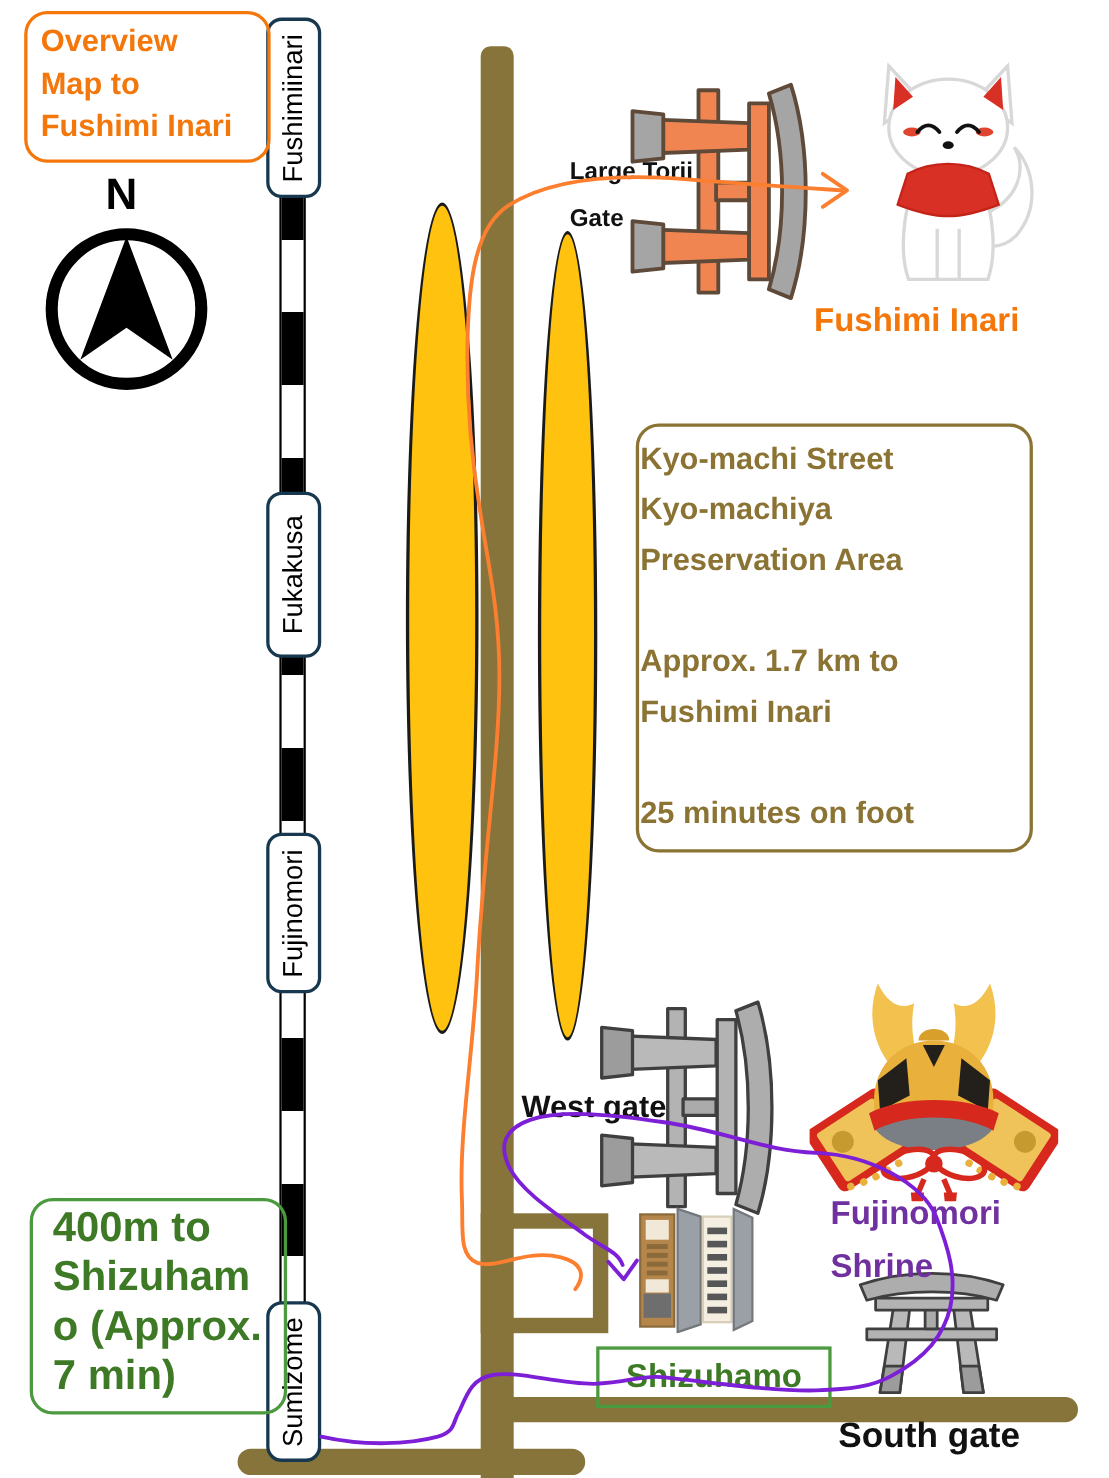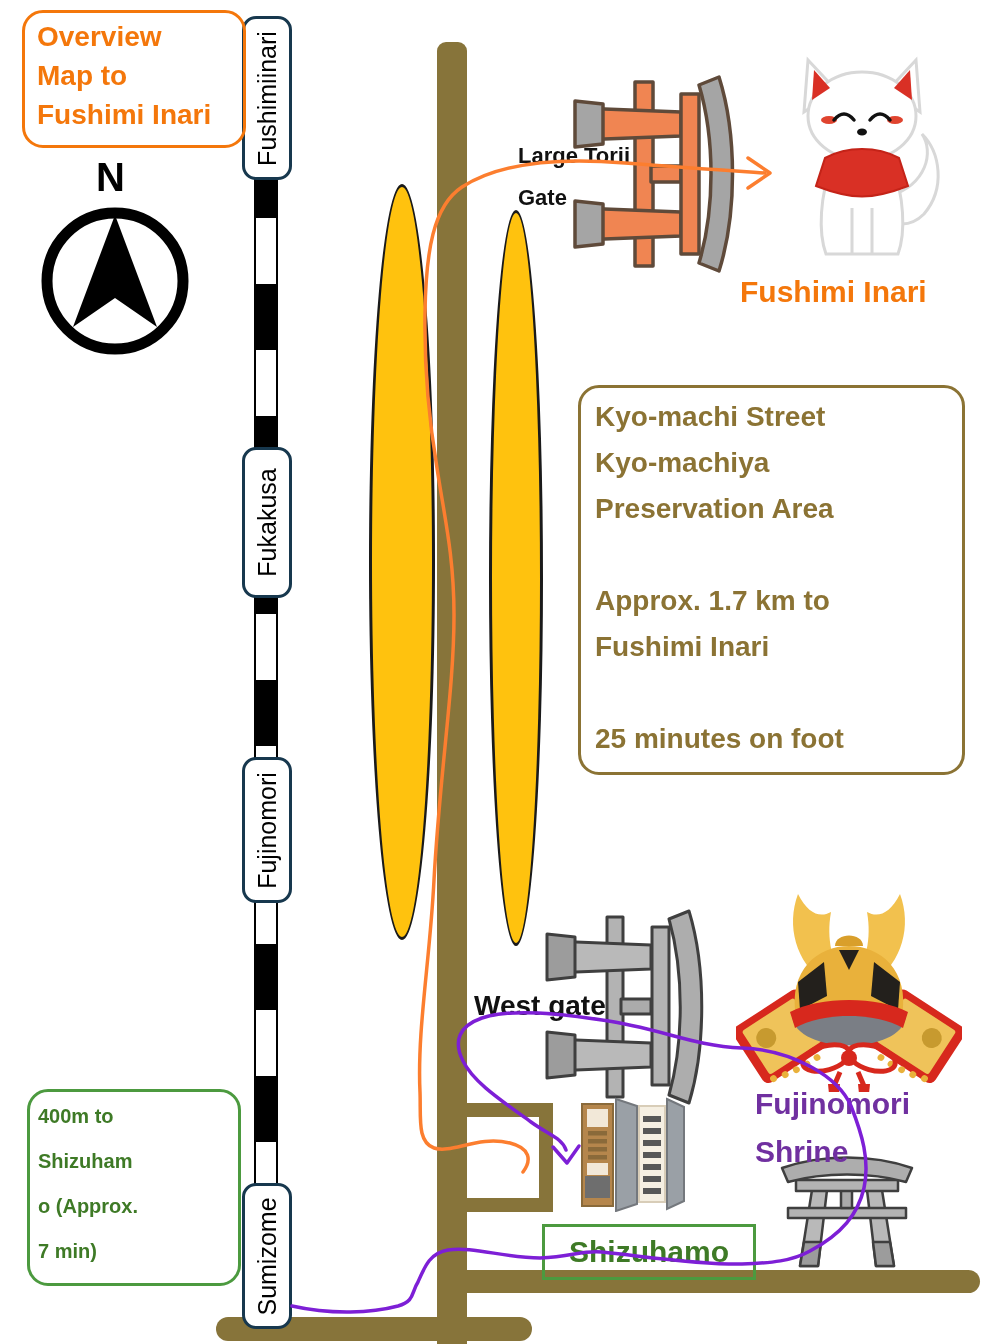--- a/index.html
+++ b/index.html
@@ -10,23 +10,23 @@
   }
   html,body{margin:0;padding:0;background:#fff;}
   .canvas{position:relative;width:1008px;height:1344px;background:#fff;overflow:hidden;
           font-family:"Liberation Sans",sans-serif;}
   .abs{position:absolute;}
   .txt{white-space:pre-line;font-weight:700;border-radius:21px;}
   
   .overview-box{left:22px;top:10px;width:194px;height:124px;border:3px solid var(--orange);
     color:var(--orange);font-size:28px;line-height:39px;padding:4px 12px;z-index:6;}
   .info-box{left:578px;top:385px;width:353px;height:372px;border:3px solid var(--brown);
-    color:var(--brown);font-size:28px;line-height:46px;padding:6px 14px;z-index:6;}
+    color:var(--brown);font-size:28px;line-height:46px;padding:6px 1px;z-index:6;}
   .distance-box{left:27px;top:1089px;width:192px;height:187px;border:3px solid var(--green-border);
-    color:var(--green-text);font-size:20px;line-height:45px;padding:2px 8px;z-index:6;}
+    color:var(--green-text);font-size:38px;line-height:45px;padding:2px 18px;z-index:6;}
   .shizuhamo-box{left:542px;top:1207px;width:208px;height:50px;border:3px solid var(--green-border);
     color:var(--green-text);font-size:30px;font-weight:700;display:flex;align-items:center;
     justify-content:center;background:transparent;z-index:4;margin-top:17px;}
   
   .black-label{color:#111;z-index:4;}
   .keihan{left:63px;top:628px;font-size:30px;line-height:47px;}
   .large-torii-label{left:478px;top:135px;font-size:22px;line-height:42px;margin-left:40px;}
   .west-gate-label{left:474px;top:990px;font-size:28px;}
   .south-gate-label{left:762px;top:1286px;font-size:32px;}
   .fushimi-label{left:740px;top:275px;font-size:30px;color:var(--orange);z-index:4;}
@@ -226,20 +226,21 @@
       <rect x="16" y="30" width="102" height="11" fill="#B3B3B3"></rect>
       <path d="M 2,18 C 42,4 92,4 132,18 L 126,32 C 90,22 44,22 8,32 Z" fill="#ADADAD"></path>
       <path d="M 24,92 L 41,92 L 38,116 L 20,116 Z" fill="#9C9C9C"></path>
       <path d="M 93,92 L 110,92 L 114,116 L 96,116 Z" fill="#9C9C9C"></path>
     </g>
   </svg>
 
   <div class="abs txt black-label large-torii-label">Large Torii
 Gate</div>
   <div class="abs txt black-label west-gate-label">West gate</div>
+  <div class="abs txt black-label south-gate-label">South gate</div>
   <div class="abs txt fushimi-label">Fushimi Inari</div>
   <div class="abs txt fujinomori-label">Fujinomori
 Shrine</div>
   <div class="abs shizuhamo-box">
     <span>Shizuhamo</span>
   </div>
 
   <svg class="abs routes" width="1008" height="1344" viewBox="0 0 1008 1344">
     <path class="route-orange" d="M 523,1172 C 532,1160 530,1148 510,1143 C 478,1135 452,1154 434,1148 C 417,1142 421,1118 420,1092 C 417,1030 430,960 434,880 C 440,770 454,690 454,615 C 454,555 444,515 437,468 C 429,420 424,372 425,312 C 426,252 433,206 462,187 C 502,161 565,158 625,163 C 688,168 735,171 765,173"></path>
     <path class="route-orange" d="M 748,158 L 770,173 L 748,188"></path>

